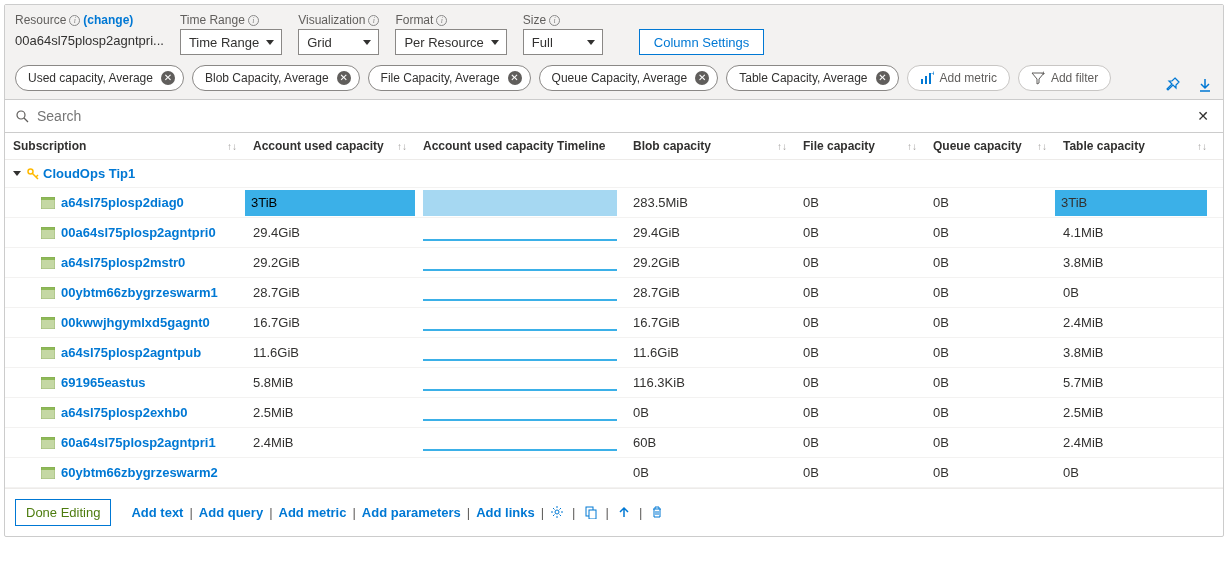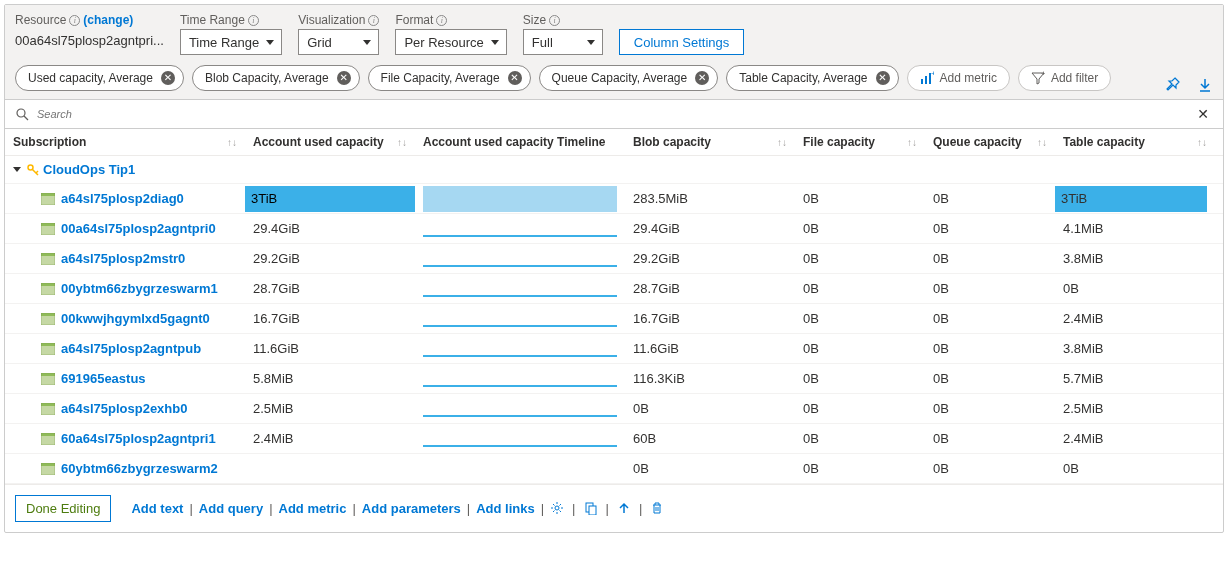--- a/index.html
+++ b/index.html
@@ -7,29 +7,29 @@
 .outer { border: 1px solid #ccc; border-radius: 2px; margin: 4px; }
 .toolbar-area { background: #f3f2f1; padding: 8px 10px 8px 10px; position: relative; }
 .toolbar-row1 { display: flex; align-items: flex-start; gap: 16px; margin-bottom: 10px; }
 .param-group { display: flex; flex-direction: column; gap: 2px; }
 .param-label { font-size: 12px; color: #605e5c; display: flex; align-items: center; gap: 3px; }
 .info-icon { display: inline-flex; width: 11px; height: 11px; border: 1px solid #888; border-radius: 50%; font-size: 8px; align-items: center; justify-content: center; color: #888; font-style: italic; font-family: Georgia, serif; }
 .resource-val { font-size: 13px; color: #323130; padding-top: 4px; }
 .link { color: #0078d4; cursor: pointer; font-weight: bold; }
 .select-box { height: 26px; border: 1px solid #8a8886; background: #fff; padding: 0 22px 0 8px; font-size: 13px; position: relative; display: flex; align-items: center; min-width: 90px; cursor: pointer; }
 .select-box::after { content: ""; position: absolute; right: 7px; top: 10px; border-left: 4px solid transparent; border-right: 4px solid transparent; border-top: 5px solid #323130; }
-.btn-outline { height: 26px; border: 1px solid #0078d4; color: #0078d4; background: #fff; padding: 0 14px; font-size: 13px; display: flex; align-items: center; cursor: pointer; }
+.btn-outline { height: 26px; border: 1px solid #0078d4; color: #0078d4; background: #fff; padding: 0 14px; font-size: 13px; display: flex; align-items: center; cursor: pointer; margin-left: 20px; }
 .toolbar-row2 { display: flex; align-items: flex-start; gap: 8px; flex-wrap: wrap; }
 .pill { display: flex; align-items: center; gap: 8px; height: 26px; border: 1px solid #8a8886; border-radius: 13px; background: #fff; padding: 0 8px 0 12px; font-size: 12px; cursor: pointer; }
 .pill-x { width: 14px; height: 14px; border-radius: 50%; background: #605e5c; color: #fff; display: flex; align-items: center; justify-content: center; font-size: 10px; line-height: 1; }
 .pill-light { display: flex; align-items: center; gap: 6px; height: 26px; border: 1px solid #c8c6c4; border-radius: 13px; background: #fff; padding: 0 12px; font-size: 12px; color: #605e5c; cursor: pointer; }
 .top-right-icons { position: absolute; right: 10px; bottom: 6px; display: flex; gap: 16px; }
 .icon-btn { color: #0078d4; cursor: pointer; font-size: 16px; }
 .search-row { display: flex; align-items: center; border-top: 1px solid #ccc; border-bottom: 1px solid #ccc; padding: 4px 10px; background: #fff; }
-.search-row input { flex: 1; border: none; outline: none; font-size: 11px; font-style: italic; padding: 4px; }
+.search-row input { flex: 1; border: none; outline: none; font-size: 14px; padding: 4px; }
 .clear-x { color: #323130; cursor: pointer; font-size: 14px; padding: 0 4px; }
 .grid-header { display: flex; border-bottom: 1px solid #edebe9; background: #fff; font-size: 12px; font-weight: 600; color: #323130; }
 .grid-header .col { padding: 6px 8px; display: flex; align-items: center; justify-content: space-between; }
 .sort-icon { color: #a19f9d; font-size: 10px; }
 .col-sub { width: 240px; }
 .col-used { width: 170px; }
 .col-tl { width: 210px; }
 .col-blob { width: 170px; }
 .col-file { width: 130px; }
 .col-queue { width: 130px; }

